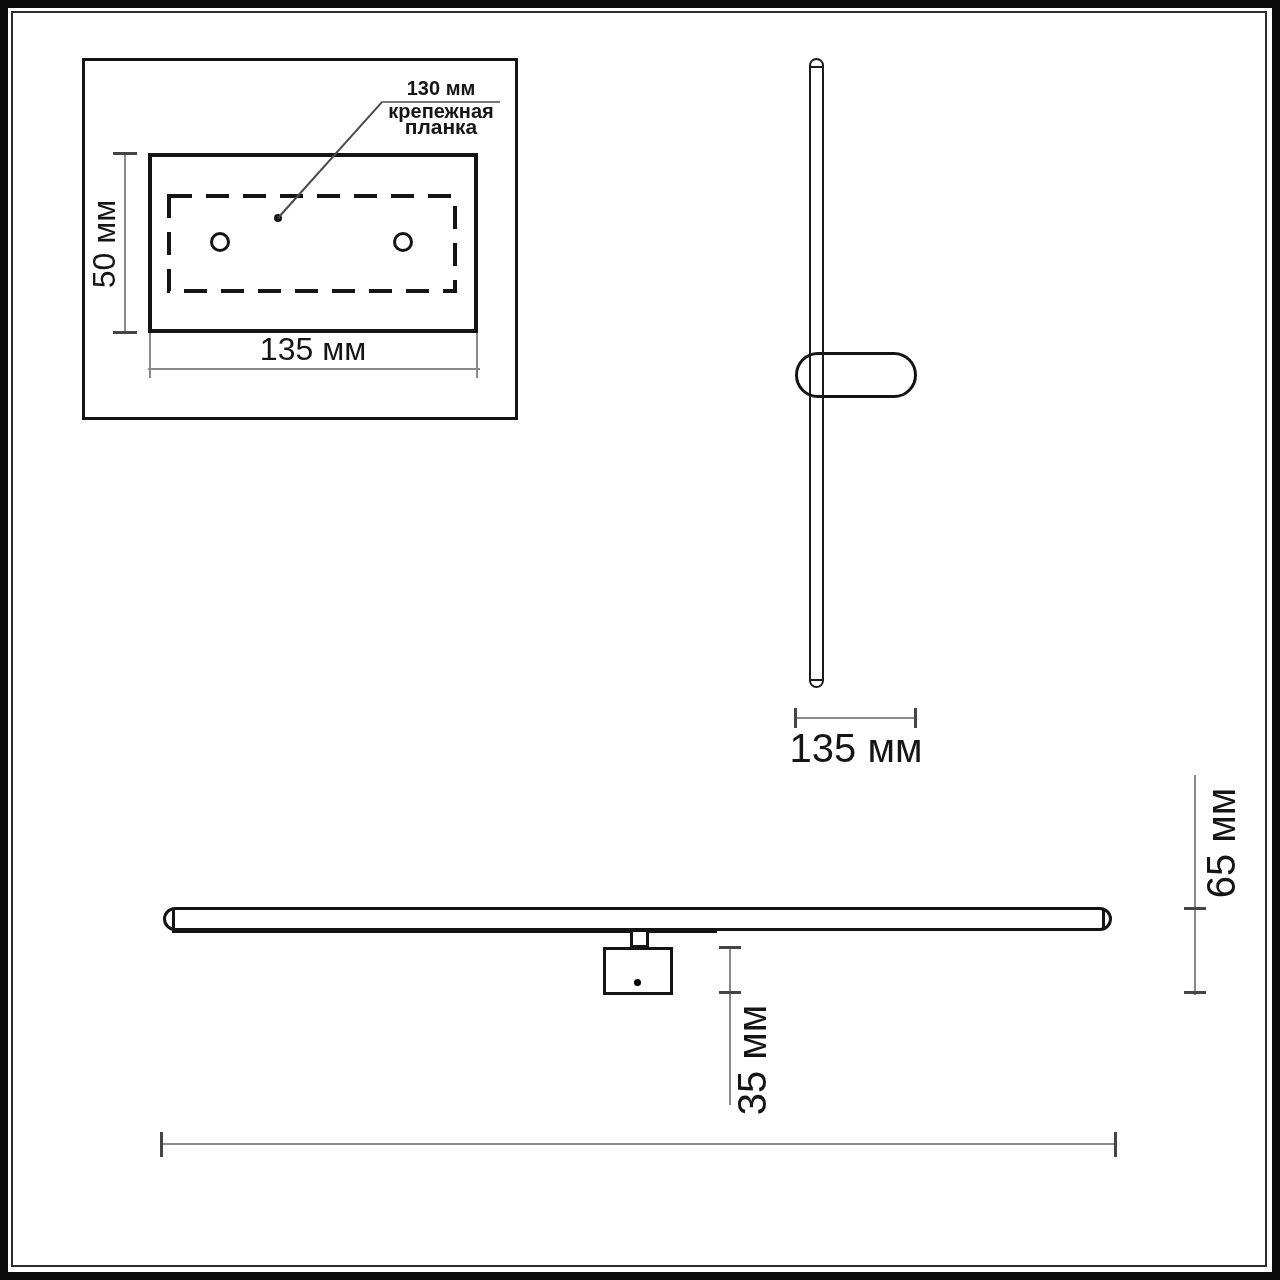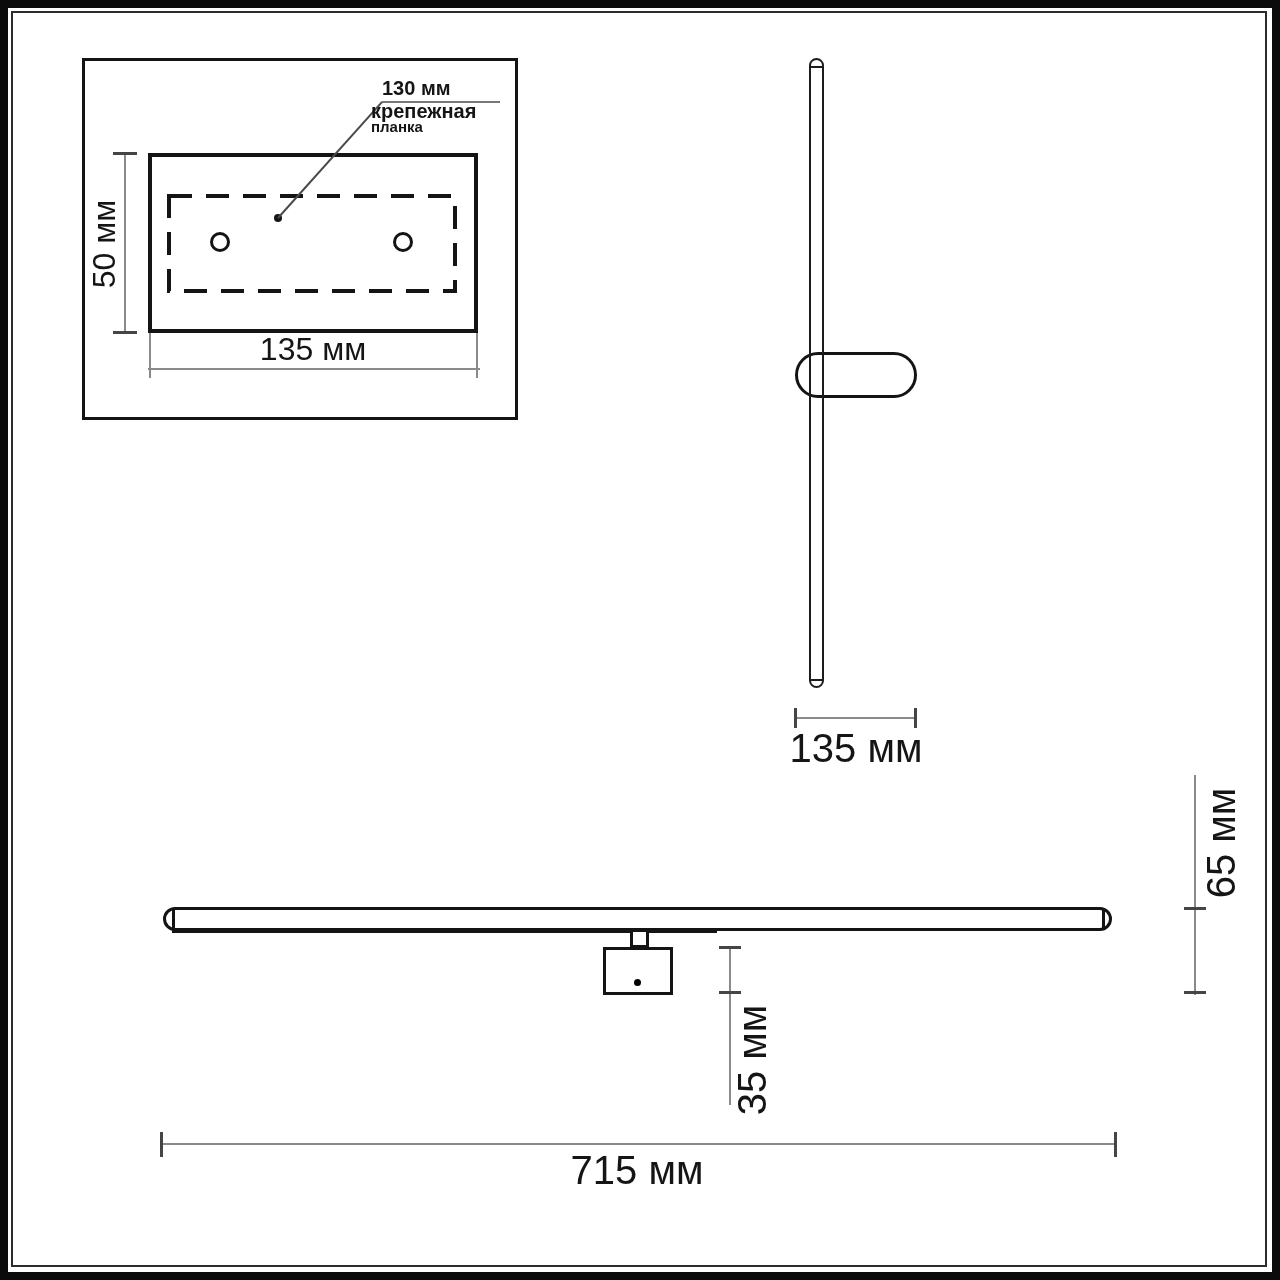--- a/index.html
+++ b/index.html
@@ -11,21 +11,21 @@
   
   .frame-outer{left:0;top:0;width:1280px;height:1280px;border:8px solid #0b0b0b;box-sizing:border-box;}
   .frame-inner{left:11px;top:11px;width:1256px;height:1256px;border:2px solid #2c2c2c;box-sizing:border-box;}
   
   .obj{border:3px solid #141414;box-sizing:border-box;background:transparent;}
   .dimline{background:#8a8a8a;}
   .tick{background:#454545;}
   .dimtext{font-size:40px;line-height:40px;color:#151515;text-align:center;white-space:nowrap;}
   .dimtext-sm{font-size:32px;line-height:32px;color:#151515;text-align:center;white-space:nowrap;}
   .rot{display:flex;align-items:center;justify-content:center;transform:rotate(-90deg);}
-  .leadertext{font-size:20px;line-height:22px;color:#151515;text-align:left;white-space:nowrap;font-weight:700;}
+  .leadertext{font-size:20px;line-height:22px;color:#151515;text-align:center;white-space:nowrap;font-weight:700;}
 </style>
 </head>
 <body>
 
 <div class="canvas">
 
   <div class="abs frame-outer"></div>
   <div class="abs frame-inner"></div>
 
   <div class="abs obj" style="left:82px;top:58px;width:436px;height:362px;"></div>
@@ -38,21 +38,21 @@
 
   <div class="abs" style="left:210px;top:232px;width:20px;height:20px;border:3px solid #141414;border-radius:50%;box-sizing:border-box;"></div>
   <div class="abs" style="left:393px;top:232px;width:20px;height:20px;border:3px solid #141414;border-radius:50%;box-sizing:border-box;"></div>
 
   <div class="abs" style="left:274px;top:214px;width:8px;height:8px;background:#141414;border-radius:50%;"></div>
   <div class="abs" style="left:278px;top:217px;width:156px;height:2px;background:#4a4a4a;transform-origin:0 50%;transform:rotate(-48.13deg);"></div>
   <div class="abs" style="left:382px;top:101px;width:118px;height:2px;background:#777;"></div>
 
   <div class="abs leadertext" style="left:382px;top:77px;width:118px;">130 мм</div>
   <div class="abs leadertext" style="left:371px;top:104px;width:140px;line-height:15px;font-size:20px;">крепежная</div>
-  <div class="abs leadertext" style="left:371px;top:119px;width:140px;line-height:15px;font-size:15px;">планка</div>
+  <div class="abs leadertext" style="left:371px;top:119px;width:140px;line-height:15px;font-size:21px;">планка</div>
 
   <div class="abs dimline" style="left:124px;top:153px;width:2px;height:180px;"></div>
   <div class="abs tick" style="left:113px;top:152px;width:24px;height:3px;"></div>
   <div class="abs tick" style="left:113px;top:331px;width:24px;height:3px;"></div>
   <div class="abs rot dimtext-sm" style="left:24px;top:224px;width:160px;height:40px;">50 мм</div>
 
   <div class="abs dimline" style="left:149px;top:333px;width:2px;height:45px;"></div>
   <div class="abs dimline" style="left:476px;top:333px;width:2px;height:45px;"></div>
   <div class="abs dimline" style="left:148px;top:368px;width:332px;height:2px;"></div>
   <div class="abs dimtext-sm" style="left:213px;top:333px;width:200px;">135 мм</div>
@@ -83,15 +83,14 @@
   <div class="abs rot dimtext" style="left:672px;top:1040px;width:160px;height:40px;">35 мм</div>
 
   <div class="abs dimline" style="left:1194px;top:775px;width:2px;height:220px;"></div>
   <div class="abs tick" style="left:1184px;top:907px;width:22px;height:3px;"></div>
   <div class="abs tick" style="left:1184px;top:991px;width:22px;height:3px;"></div>
   <div class="abs rot dimtext" style="left:1141px;top:823px;width:160px;height:40px;">65 мм</div>
 
   <div class="abs dimline" style="left:162px;top:1143px;width:954px;height:2px;"></div>
   <div class="abs tick" style="left:160px;top:1132px;width:3px;height:25px;"></div>
   <div class="abs tick" style="left:1114px;top:1132px;width:3px;height:25px;"></div>
-  <div class="abs dimtext" style="left:487px;top:1150px;width:300px;">715 мм</div>
 
 </div>
 
 </body></html>

